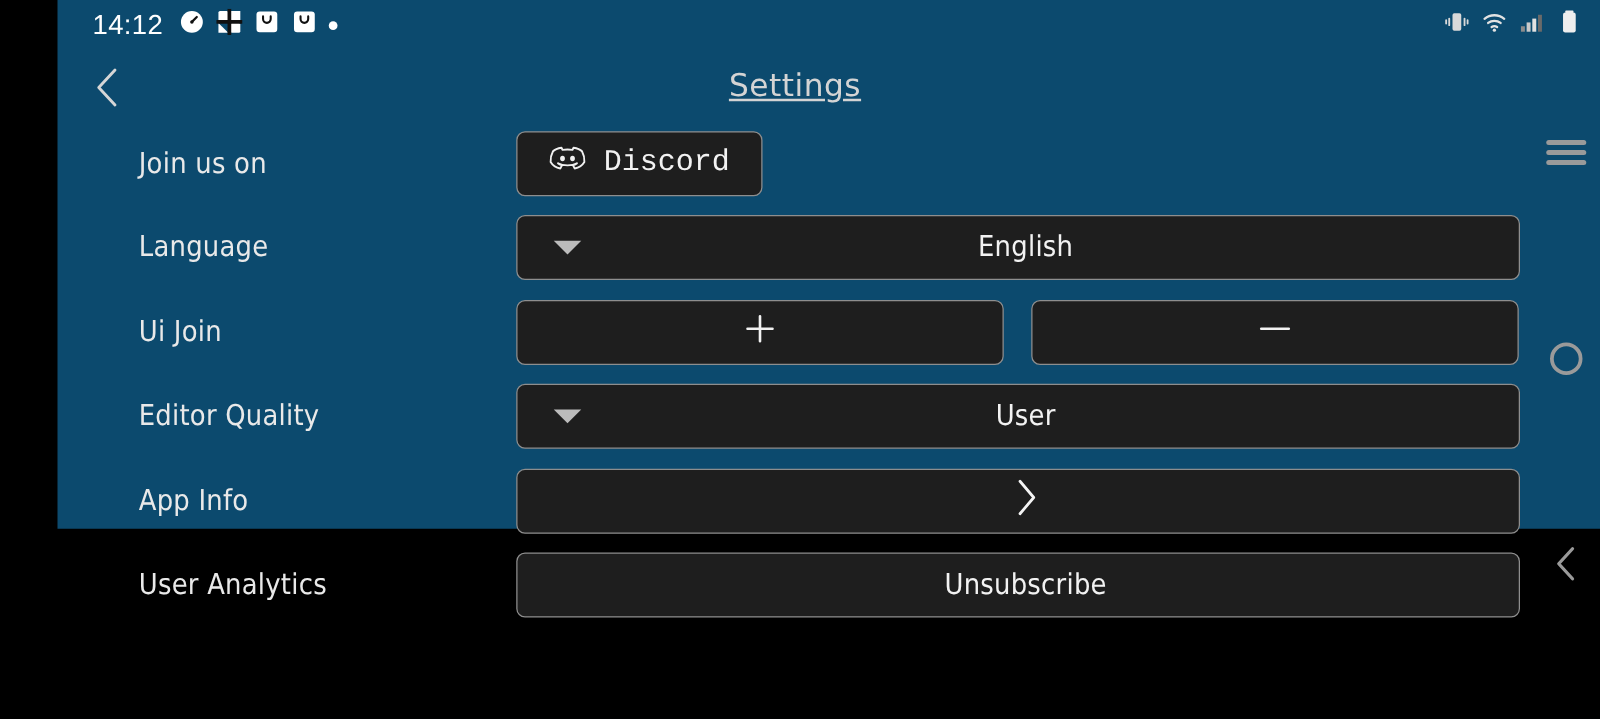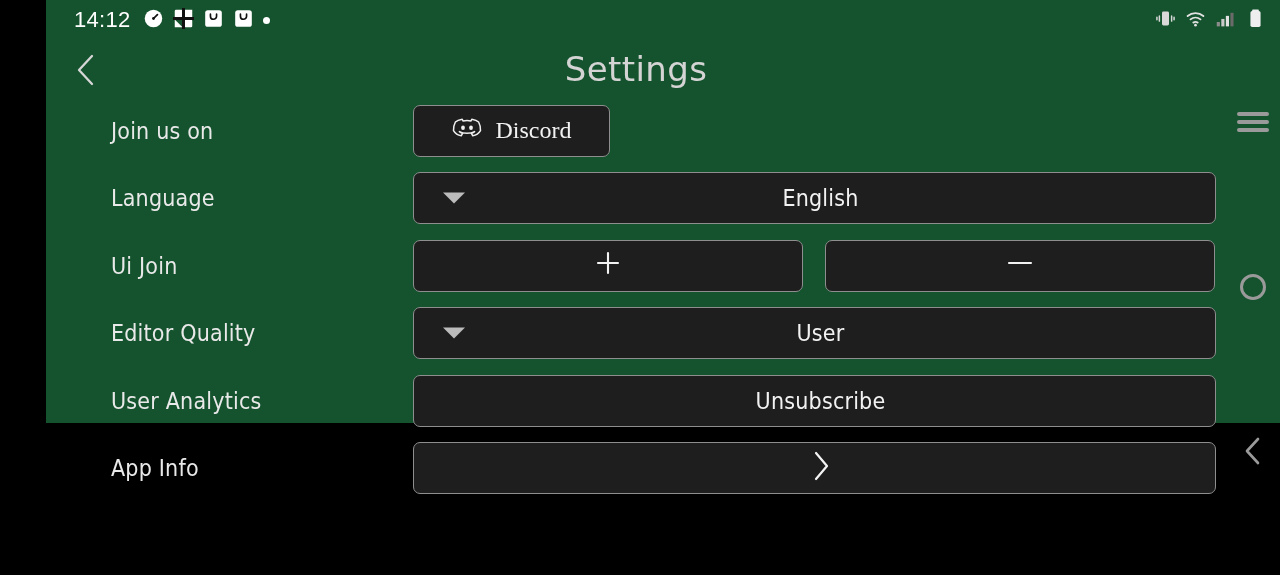--- a/index.html
+++ b/index.html
@@ -17,21 +17,21 @@
   
   .bezel-left {
     position:absolute; left:0; top:0;
     width:46px; height:575px;
     background:#000;
   }
   
   .app {
     position:absolute; left:46px; top:0;
     width:1234px; height:423px;
-    background:#14532d;
+    background:#0c4a6e;
   }
   
   .statusbar {
     position:absolute; left:0; top:0;
     width:1234px; height:40px;
     display:flex; align-items:center;
     padding:0 14px 0 28px;
   }
   .sb-left { display:flex; align-items:center; gap:9px; }
   .sb-right { display:flex; align-items:center; gap:9px; margin-left:auto; }
@@ -52,23 +52,24 @@
   }
   .back-chevron {
     position:absolute; left:20px; top:10px;
     width:40px; height:40px;
     display:flex; align-items:center; justify-content:center;
   }
   .page-title {
     position:absolute; left:0; top:0;
     width:1180px; height:57px;
     display:flex; align-items:center; justify-content:center;
-    color:#d4d4d4; font-size:34px;
+    color:#d4d4d4; font-size:25px;
     font-family:"DejaVu Sans", sans-serif;
     letter-spacing:.4px;
+    text-decoration:underline;
   }
   
   .rows {
     position:absolute; left:0; top:97px;
     width:1234px;
   }
   .row {
     position:relative;
     height:67.5px;
     display:flex; align-items:center;margin-left:31px;
@@ -95,21 +96,21 @@
     display:flex; align-items:center; justify-content:center;
     color:#f2f2f2;
     font-size:23px;
     font-family:"DejaVu Sans Condensed","DejaVu Sans", sans-serif;
   }
   .btn-full { width:803px;padding-left:12px; }
   .btn-discord {
     width:197px;
     gap:14px;
     font-size:24px;
-    font-family:Liberation Serif, serif;
+    font-family:Liberation Mono, monospace;
   }
   .btn-half-left { width:390px; }
   .btn-half-right { width:390px; margin-left:22px; }
   .dropdown-caret {
     position:absolute; left:29px; top:50%;
     transform:translateY(-50%);
     width:0; height:0;
     border-left:11px solid transparent;
     border-right:11px solid transparent;
     border-top:11px solid #bcbcbc;
@@ -287,41 +288,41 @@
         <div class="ctrl-area">
           <div class="btn btn-full">
             <span class="dropdown-caret"></span>
             <span class="value-text">User</span>
           </div>
         </div>
       </div>
 
 
       <div class="row">
-        <div class="row-label">User Analytics</div>
-        <div class="ctrl-area">
-          <div class="btn btn-full">
-            <span class="value-text">Unsubscribe</span>
-          </div>
-        </div>
-      </div>
-
-      <div class="row">
         <div class="row-label">App Info</div>
         <div class="ctrl-area">
           <div class="btn btn-full">
             <span class="row-chevron">
               <svg width="22" height="32" viewBox="0 0 22 32">
                 <path d="M6 3 L17 16 L6 29" fill="none" stroke="#f4f4f4" stroke-width="2.2" stroke-linecap="round" stroke-linejoin="round"></path>
               </svg>
             </span>
           </div>
         </div>
       </div>
 
+      <div class="row">
+        <div class="row-label">User Analytics</div>
+        <div class="ctrl-area">
+          <div class="btn btn-full">
+            <span class="value-text">Unsubscribe</span>
+          </div>
+        </div>
+      </div>
+
     </div>
 
     <div class="navrail">
       <div class="nav-btn nav-recents">
         <div>
           <div class="hamburger-line"></div>
           <div class="hamburger-line"></div>
           <div class="hamburger-line"></div>
         </div>
       </div>

